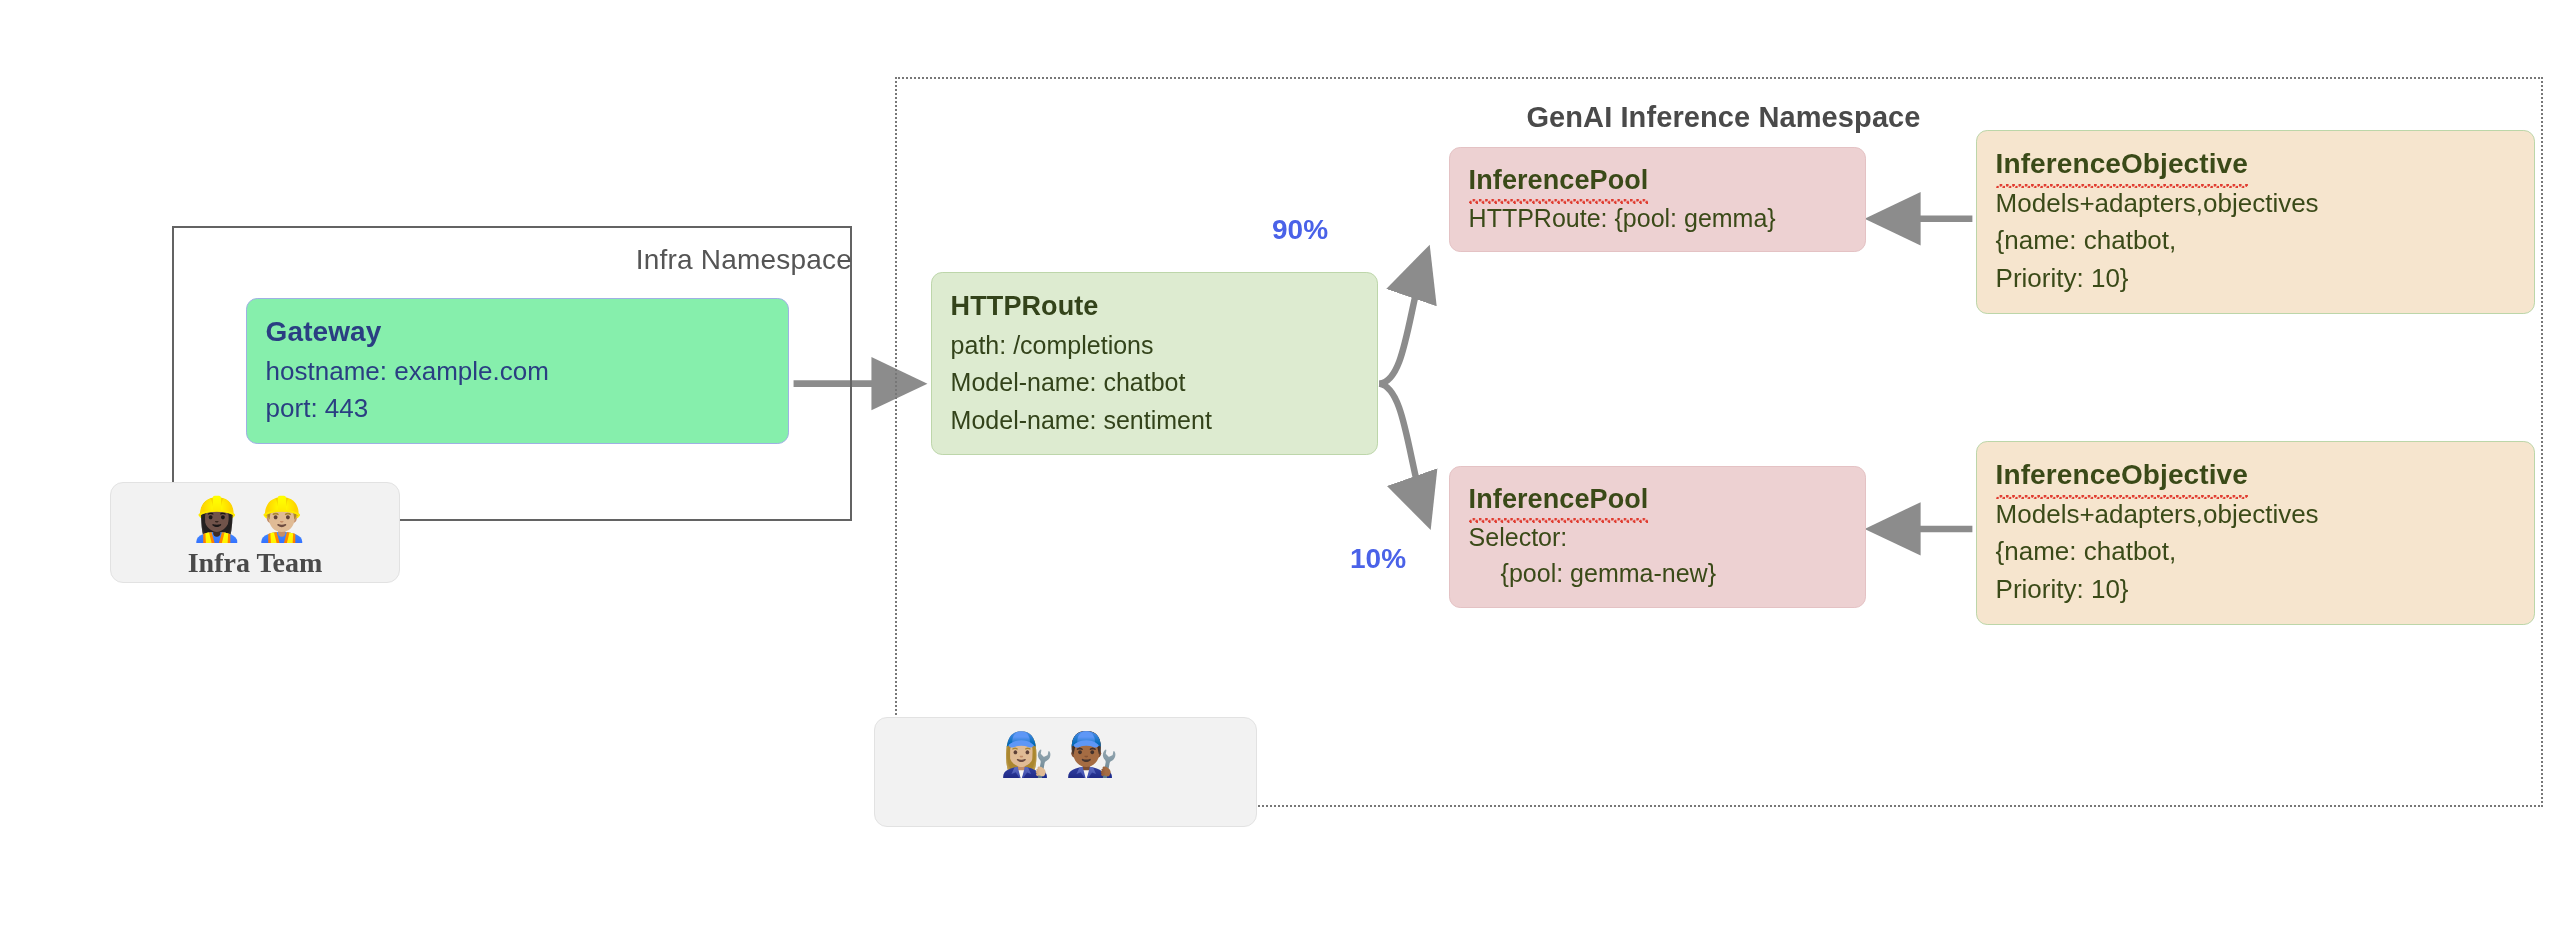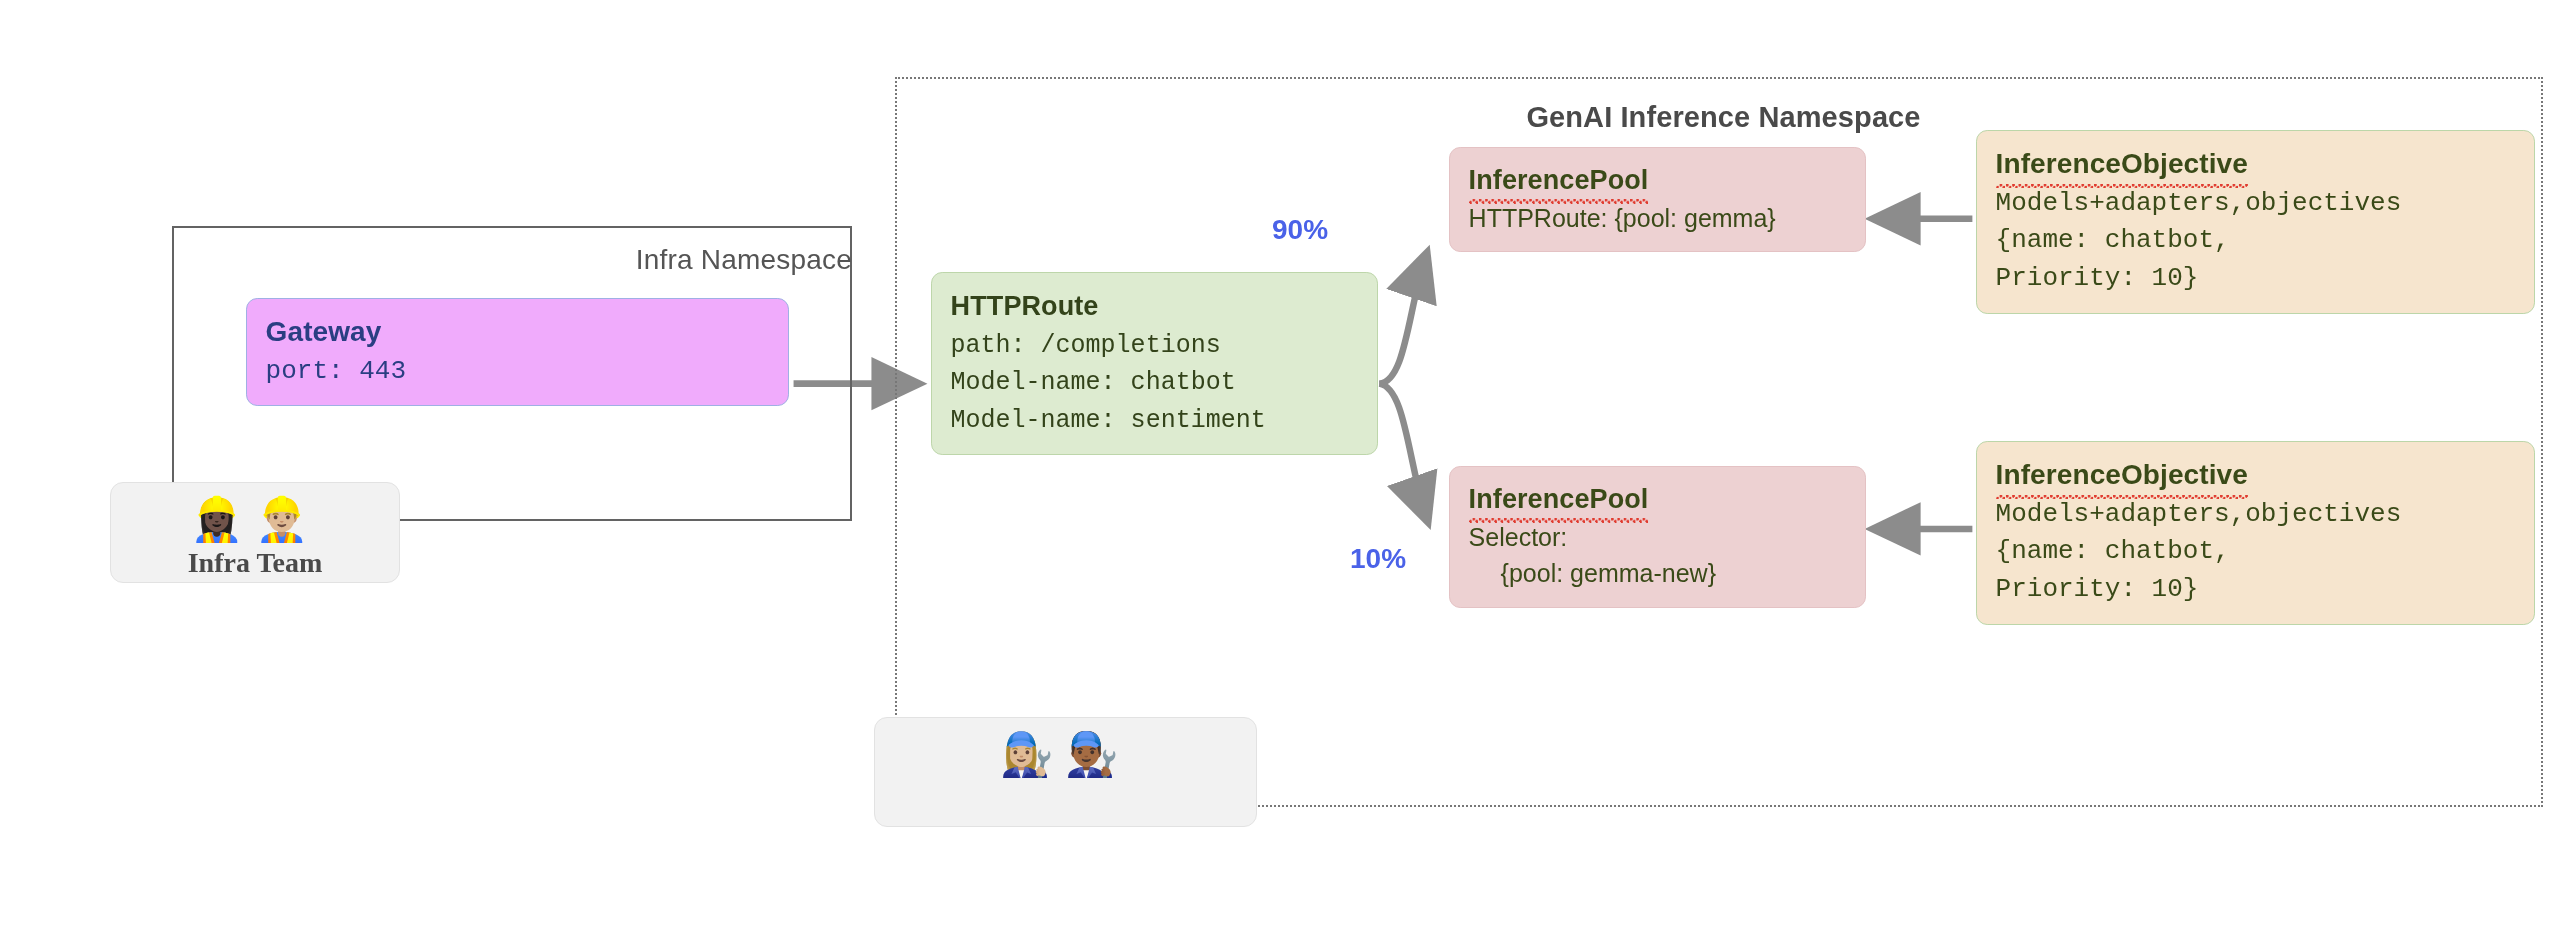--- a/index.html
+++ b/index.html
@@ -72,21 +72,21 @@
   }
   .node .title {
     font-weight: bold;
     letter-spacing: 0.1px;
     display: inline-block;
   }
   .node .line {
     white-space: pre;
   }
   .mono {
-    font-family: Liberation Mono, monospace;
+    font-family: Liberation Sans, sans-serif;
   }
 
   
   .spell {
     position: relative;
     display: inline-block;
   }
   .spell::after {
     content: "";
     position: absolute;
@@ -100,21 +100,21 @@
     background-size: 6.3px 4.7px;
     background-repeat: repeat-x;
     pointer-events: none;
   }
 
   
   .gateway {
     left: 246px;
     top: 298px;
     width: 543px;
-    background: #f0abfc;
+    background: #86efac;
     border: 1.9px solid #9FB0E4;
     color: #2A3E82;
     font-size: 26px;
     line-height: 1.45;
   }
   .gateway .title { font-size: 28px; }
 
   
   .httproute {
     left: 931px;
@@ -239,20 +239,21 @@
   </svg>
 
   <div class="ns-infra"></div>
   <div class="ns-infra-title">Infra Namespace</div>
 
   <div class="ns-genai"></div>
   <div class="ns-genai-title">GenAI Inference Namespace</div>
 
   <div class="node gateway">
     <div class="title">Gateway</div>
+    <div class="line mono">hostname: example.com</div>
     <div class="line mono">port: 443</div>
   </div>
 
   <div class="node httproute">
     <div class="title">HTTPRoute</div>
     <div class="line mono">path: /completions</div>
     <div class="line mono">Model-name: chatbot</div>
     <div class="line mono">Model-name: sentiment</div>
   </div>
 

